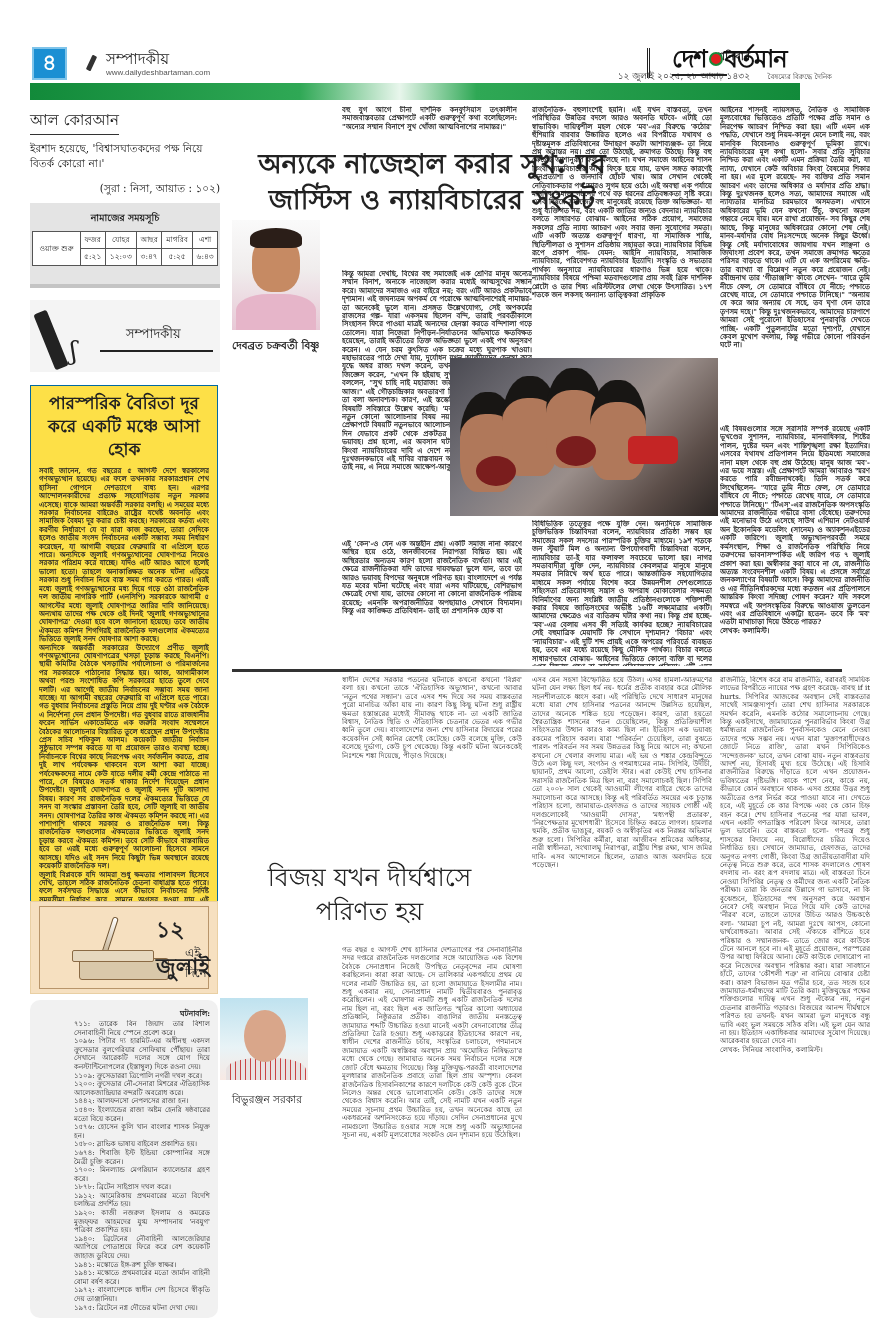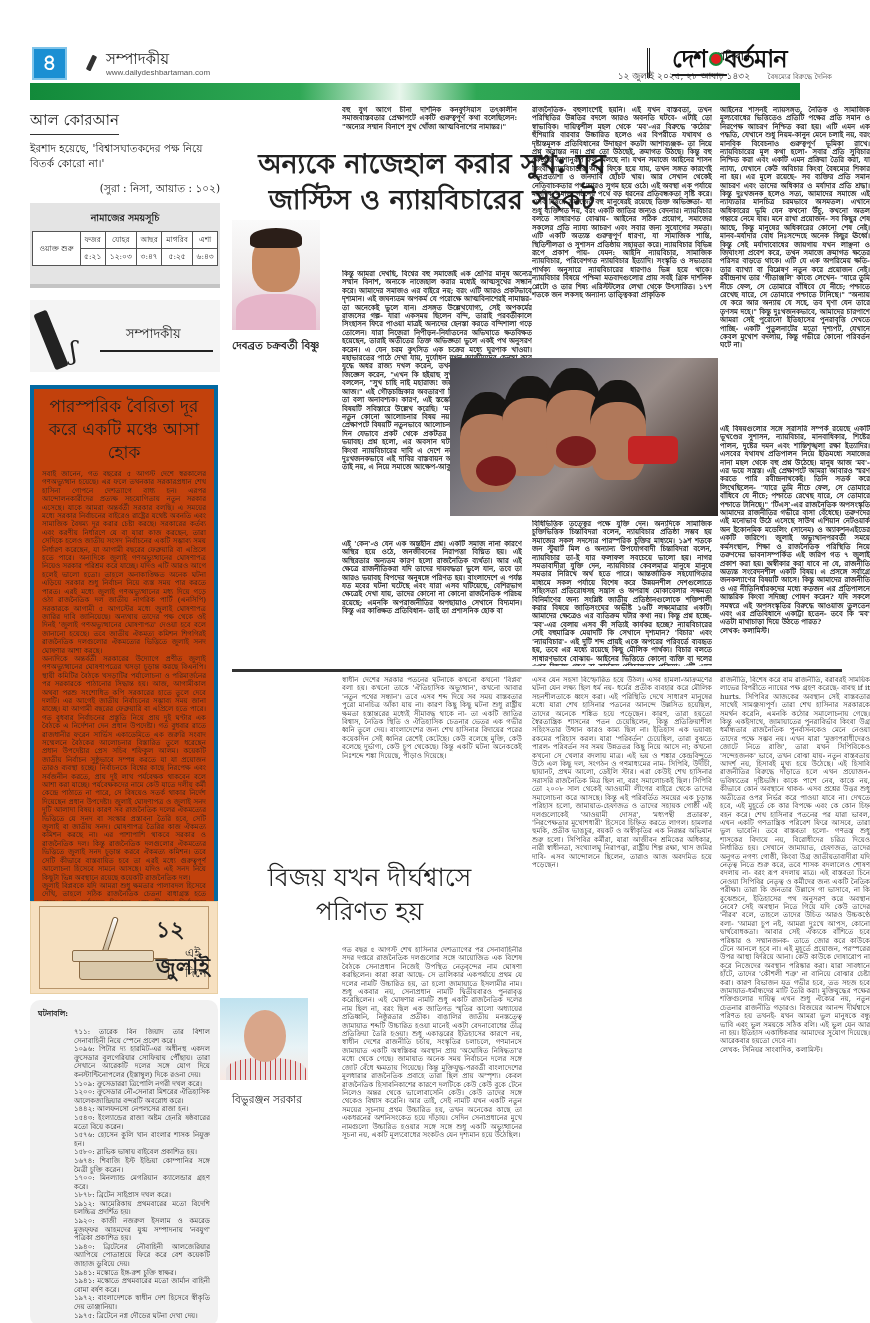--- a/index.html
+++ b/index.html
@@ -36,35 +36,35 @@
   .prayer-table { width: 100%; border-collapse: collapse; background: #fff; font-size: 7.5px; }
   .prayer-table td { border: 1px solid #555; text-align: center; padding: 2px 0; }
   .prayer-gap { height: 16px; }
 
   .editorial-banner { margin-top: 12px; height: 72px; background: #f4f4f4; position: relative; }
   .pen-big { position: absolute; left: 14px; top: 10px; width: 14px; height: 60px; background: #222; transform: rotate(-22deg); border-radius: 3px; }
   .pen-squiggle { position: absolute; left: 40px; top: 36px; font-size: 26px; color: #222; }
   .editorial-label { position: absolute; left: 96px; top: 24px; font-size: 13px; color: #222; }
   .editorial-line { position: absolute; left: 70px; top: 50px; width: 113px; height: 2px; background: #222; }
 
-  .editorial-box { margin-top: 13px; background: #c2410c; border: 4px solid #0369a1; padding: 6px 8px 8px; width: 188px; }
+  .editorial-box { margin-top: 13px; background: #fde047; border: 1px solid #0369a1; padding: 6px 8px 8px; width: 188px; font-weight: bold; }
   .editorial-headline { font-size: 17px; text-align: center; line-height: 23px; color: #222; margin-bottom: 6px; }
   .editorial-body { font-size: 7px; line-height: 8.4px; text-align: justify; color: #222; }
   .editorial-body p { margin: 0; }
 
   .this-day-card { margin-top: 6px; height: 93px; background: #f6e0c0; position: relative; border: 1px solid #e9cfa3; }
   .this-day-inner { position: absolute; left: 8px; top: 4px; right: 8px; bottom: 4px; border: 1.5px solid #b8956a; }
   .books { position: absolute; left: 48px; top: 56px; width: 90px; height: 22px; background: #d9c8aa; border: 1px solid #8a6a44; border-radius: 3px; }
   .books::before { content: ""; position: absolute; left: -8px; top: -9px; width: 80px; height: 10px; background: #e6d8bf; border: 1px solid #8a6a44; border-radius: 2px; }
   .quill { position: absolute; left: 75px; top: 14px; width: 6px; height: 46px; background: linear-gradient(#fff, #b9a27c); border: 1px solid #6e5536; border-radius: 6px 6px 1px 1px; transform: rotate(18deg); }
   .this-day-date { position: absolute; left: 125px; top: 10px; font-size: 22px; font-weight: bold; color: #222; }
   .this-day-sub { position: absolute; left: 154px; top: 42px; font-size: 12px; color: #222; }
 
   .events-box { margin-top: 6px; background: #f1f1f1; border-radius: 10px; padding: 8px 8px 8px; width: 188px; }
-  .events-title { font-size: 7.5px; font-weight: bold; margin-bottom: 8px; }
+  .events-title { font-size: 7.5px; font-weight: bold; margin-bottom: 0; text-align: right; }
   .event-item { font-size: 7px; line-height: 8.6px; text-align: justify; }
 
   
   .article-1 { position: absolute; left: 232px; top: 100px; width: 610px; height: 570px; font-weight: bold; }
   .a1-headline { position: absolute; left: 0; top: 46px; width: 400px; text-align: center; font-size: 27px; line-height: 36px; color: #222; }
   .a1-photo { position: absolute; left: 0; top: 120px; width: 88px; height: 110px; background: linear-gradient(180deg, #fafafa 0%, #f0eded 45%, #e8c8d6 100%); overflow: hidden; }
   .a1-photo .face { position: absolute; left: 20px; top: 14px; width: 48px; height: 58px; background: #c68a63; border-radius: 45% 45% 40% 40%; }
   .a1-photo .hair { position: absolute; left: 18px; top: 8px; width: 52px; height: 20px; background: #2b1e18; border-radius: 50% 50% 20% 20%; }
   .a1-photo .shirt { position: absolute; left: 4px; top: 74px; width: 80px; height: 40px; background: #e6b5c9; border-radius: 40% 40% 0 0; }
   .a1-author { position: absolute; left: 0; top: 238px; width: 100px; font-size: 10.5px; color: #222; }

